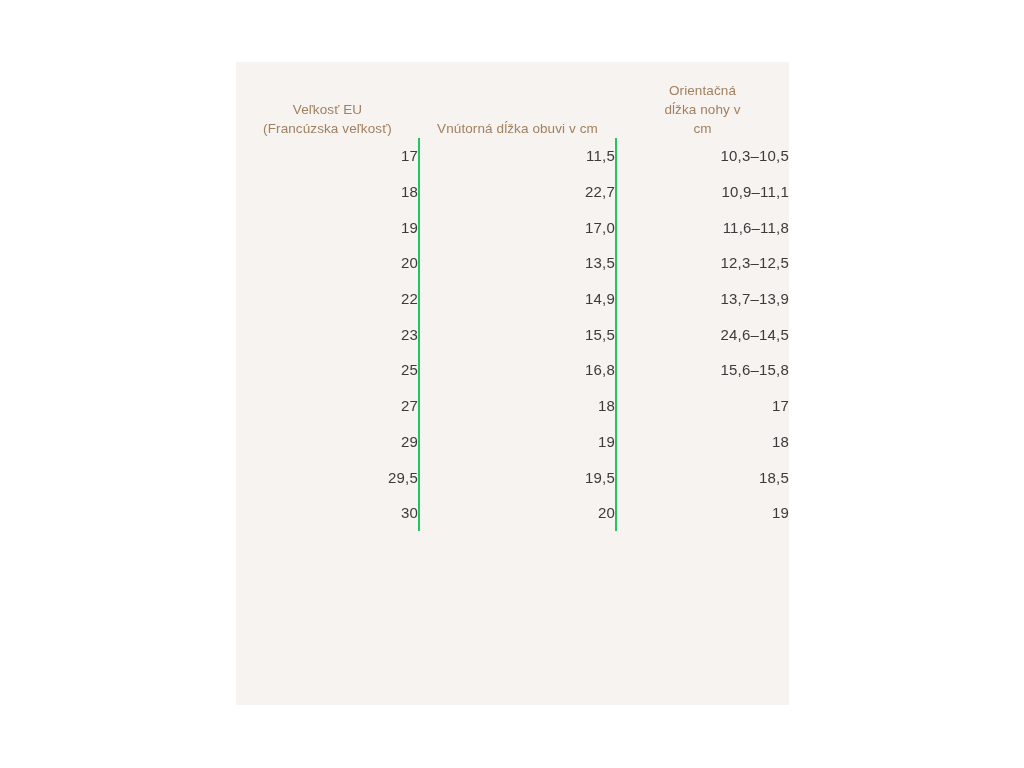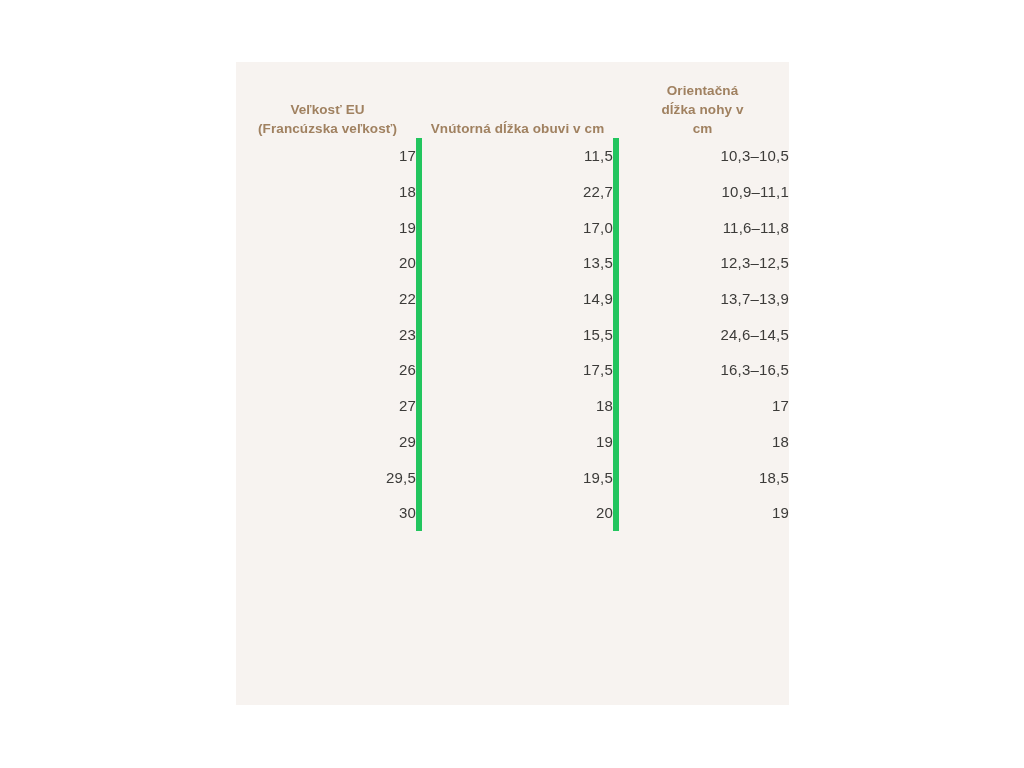--- a/index.html
+++ b/index.html
@@ -41,21 +41,21 @@
   }
 
   table.size-table col.c1 { width: 183px; }
   table.size-table col.c2 { width: 197px; }
   table.size-table col.c3 { width: 173px; }
 
   
   thead th {
     padding: 0;
     font-size: 13.5px;
-    font-weight: bold;
+    font-weight: normal;
     color: #A08160;
     line-height: 1.42;
     text-align: center;
     vertical-align: bottom;
     height: 76px;
     letter-spacing: 0.1px;
   }
   thead th .hdr-line { display: block; white-space: nowrap; }
   thead th.col-foot-len { padding: 0 28px; }
   thead th.col-foot-len .hdr-line { white-space: normal; }
@@ -67,21 +67,21 @@
     font-size: 15px;
     font-weight: normal;
     color: #3C3B39;
     text-align: right;
     vertical-align: middle;
     letter-spacing: 0.2px;
   }
 
   
   tbody td.sep-left {
-    border-left: 6px solid #22c55e;
+    border-left: 2px solid #22c55e;
   }
 
   
   tbody tr.spacer-row td {
     height: 46px;
     border-left: none;
   }
 </style>
 </head>
 <body>
@@ -139,23 +139,23 @@
             <td>22</td>
             <td class="sep-left">14,9</td>
             <td class="sep-left">13,7–13,9</td>
           </tr>
           <tr>
             <td>23</td>
             <td class="sep-left">15,5</td>
             <td class="sep-left">24,6–14,5</td>
           </tr>
           <tr>
-            <td>26</td>
-            <td class="sep-left">17,5</td>
-            <td class="sep-left">16,3–16,5</td>
+            <td>25</td>
+            <td class="sep-left">16,8</td>
+            <td class="sep-left">15,6–15,8</td>
           </tr>
           <tr>
             <td>27</td>
             <td class="sep-left">18</td>
             <td class="sep-left">17</td>
           </tr>
           <tr>
             <td>29</td>
             <td class="sep-left">19</td>
             <td class="sep-left">18</td>

